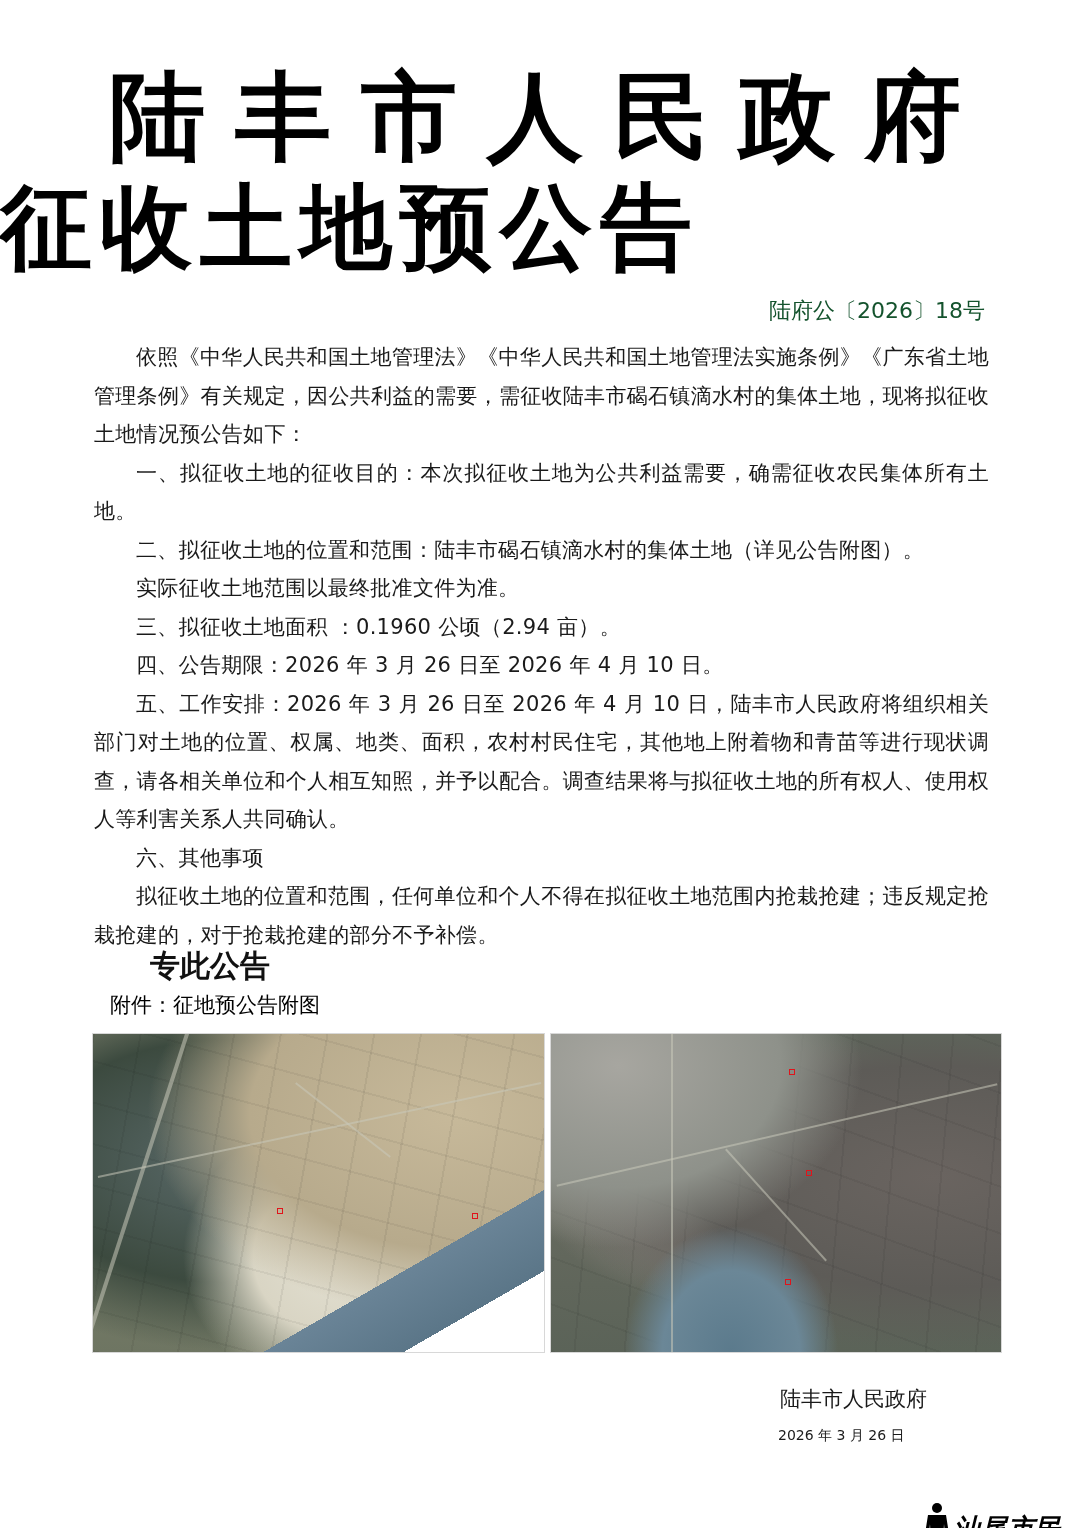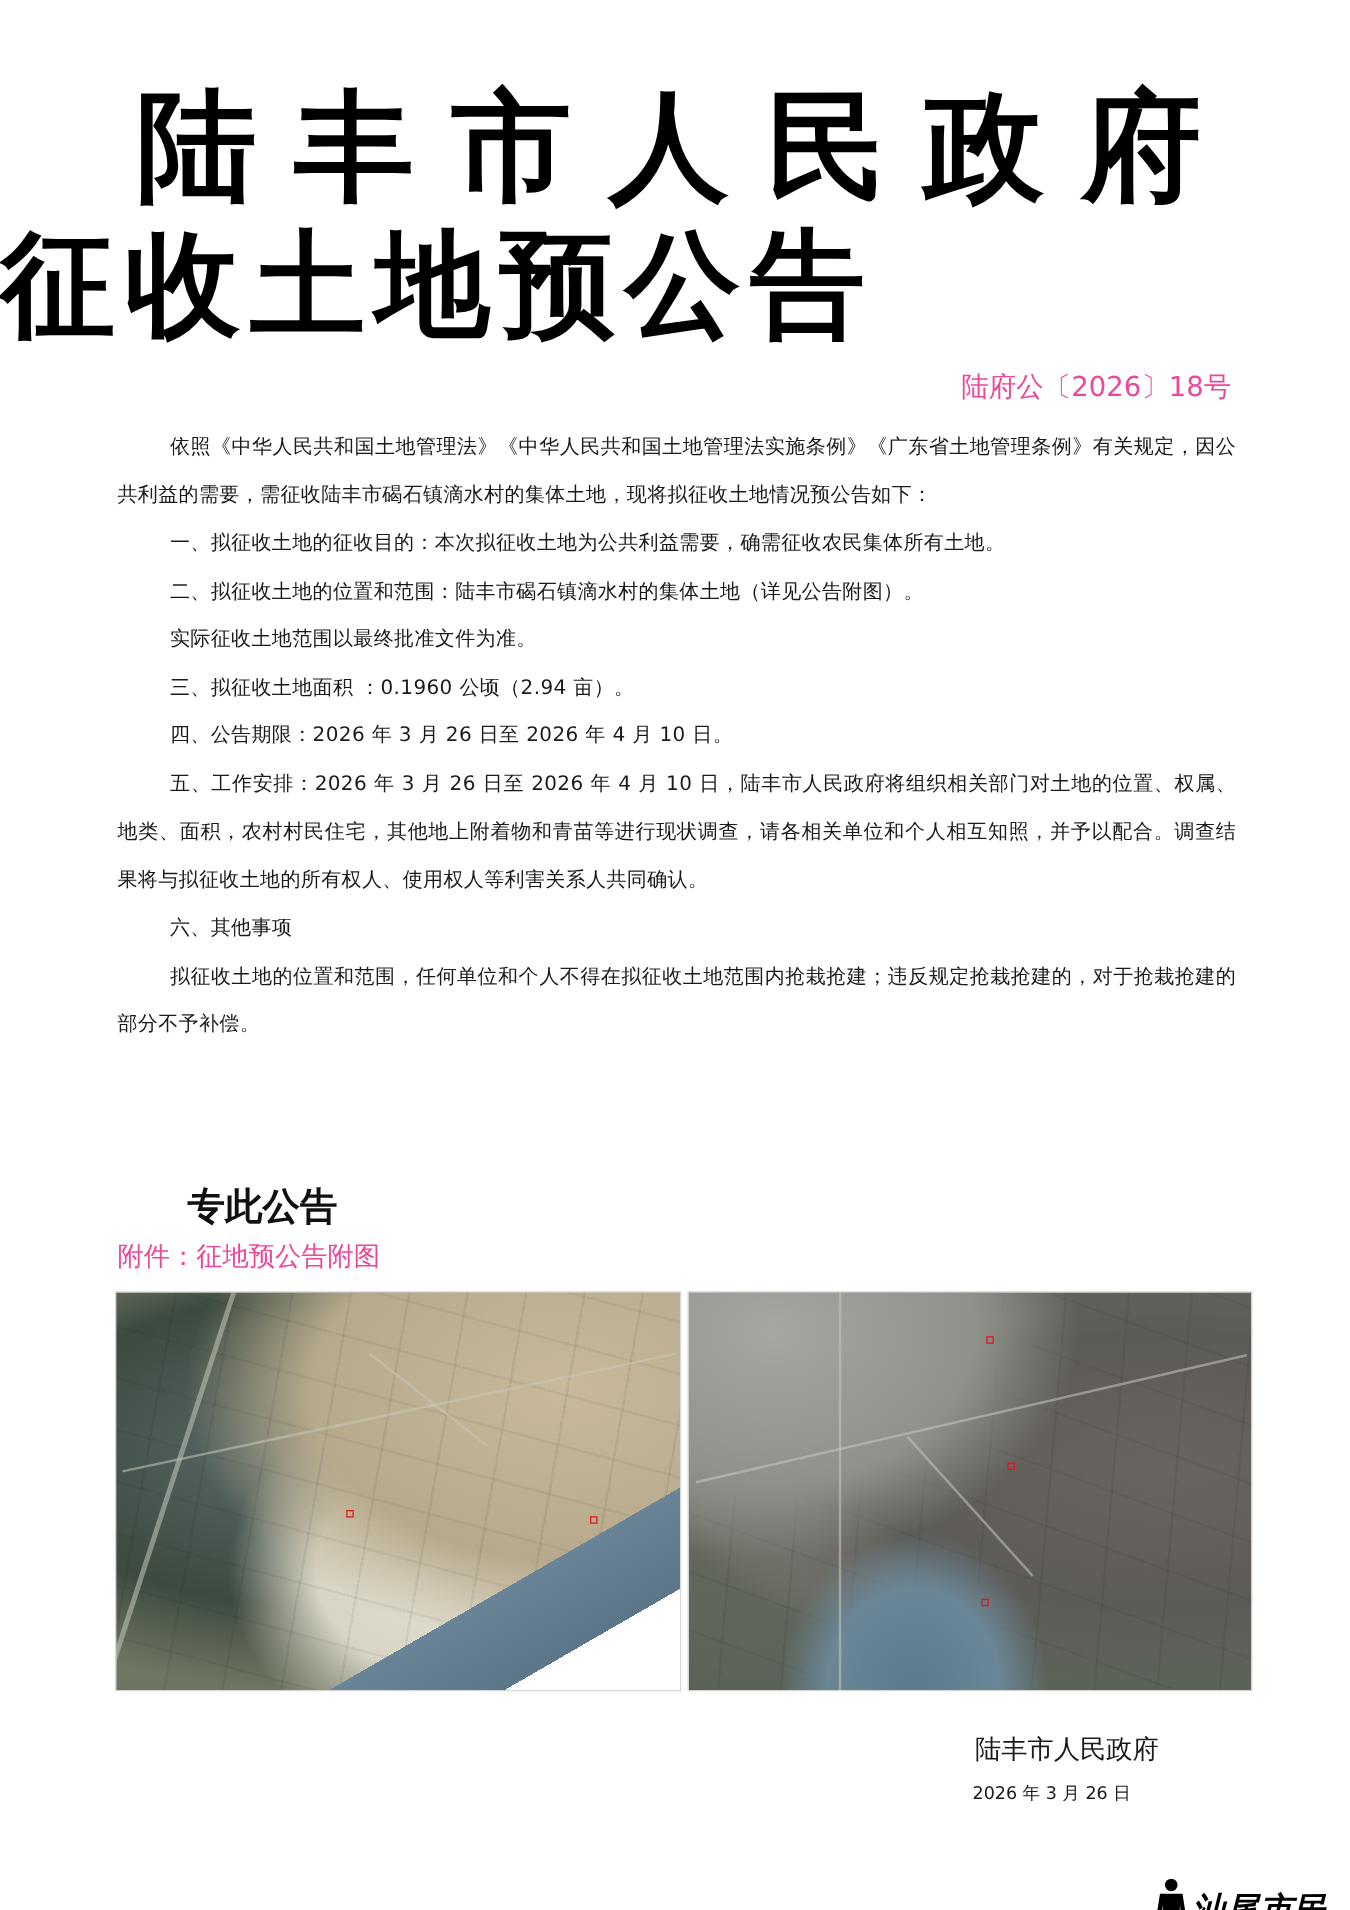--- a/index.html
+++ b/index.html
@@ -4,27 +4,27 @@
 <style>
   html, body { margin: 0; padding: 0; background: #ffffff; }
   body { width: 1080px; height: 1528px; position: relative; overflow: hidden;
          font-family: "DejaVu Sans", "Liberation Sans", sans-serif; color: #1a1a1a; }
   .title1 { position: absolute; top: 62px; left: 0; width: 1080px; text-align: center;
             font-family: "DejaVu Serif", "Liberation Serif", serif; font-weight: 900;
             font-size: 96px; letter-spacing: 30px; line-height: 110px; color: #000; padding-left: 20px; box-sizing: border-box; }
   .title2 { position: absolute; top: 172px; left: 0; width: 1080px; text-align: left;
             font-family: "DejaVu Serif", "Liberation Serif", serif; font-weight: 900;
             font-size: 92px; letter-spacing: 8px; line-height: 110px; color: #000; }
-  .docno { position: absolute; top: 294px; right: 95px; font-size: 22px; line-height: 34px; color: #ec4899; }
-  .body { position: absolute; top: 338px; left: 94px; width: 895px; font-size: 16px; line-height: 38.5px;
+  .docno { position: absolute; top: 294px; right: 95px; font-size: 22px; line-height: 34px; color: #14532d; }
+  .body { position: absolute; top: 338px; left: 94px; width: 895px; font-size: 21px; line-height: 38.5px;
           letter-spacing: 0.3px; color: #1a1a1a; }
   .body p { margin: 0; text-indent: 42px; text-align: justify; }
   .closing { position: absolute; top: 947px; left: 150px; font-family: "DejaVu Serif", "Liberation Serif", serif;
              font-weight: bold; font-size: 30px; line-height: 38px; color: #111; }
-  .attach { position: absolute; top: 988px; left: 94px; font-size: 21px; line-height: 34px; color: #ec4899; }
+  .attach { position: absolute; top: 988px; left: 110px; font-size: 21px; line-height: 34px; color: #000000; }
   .map { position: absolute; top: 1033px; height: 320px; overflow: hidden; border: 1px solid #d8d8d8; box-sizing: border-box; }
   .map1 { left: 92px; width: 453px;
     background:
       linear-gradient(150deg, transparent 72%, #6a8497 72%, #5b7688 86%, #ffffff 86%),
       repeating-linear-gradient(100deg, rgba(0,0,0,0.06) 0 2px, transparent 2px 46px),
       repeating-linear-gradient(15deg, rgba(0,0,0,0.05) 0 2px, transparent 2px 40px),
       radial-gradient(ellipse at 80% 25%, #c7b99a 0%, #b7aa8c 40%, transparent 60%),
       radial-gradient(ellipse at 55% 70%, #e3e0d2 0%, #d9d5c4 25%, transparent 45%),
       radial-gradient(ellipse at 30% 40%, #5a6a6a 0%, #3c4a3f 45%, transparent 70%),
       linear-gradient(180deg, #8a8c76 0%, #7c816b 50%, #6e7562 100%); }

